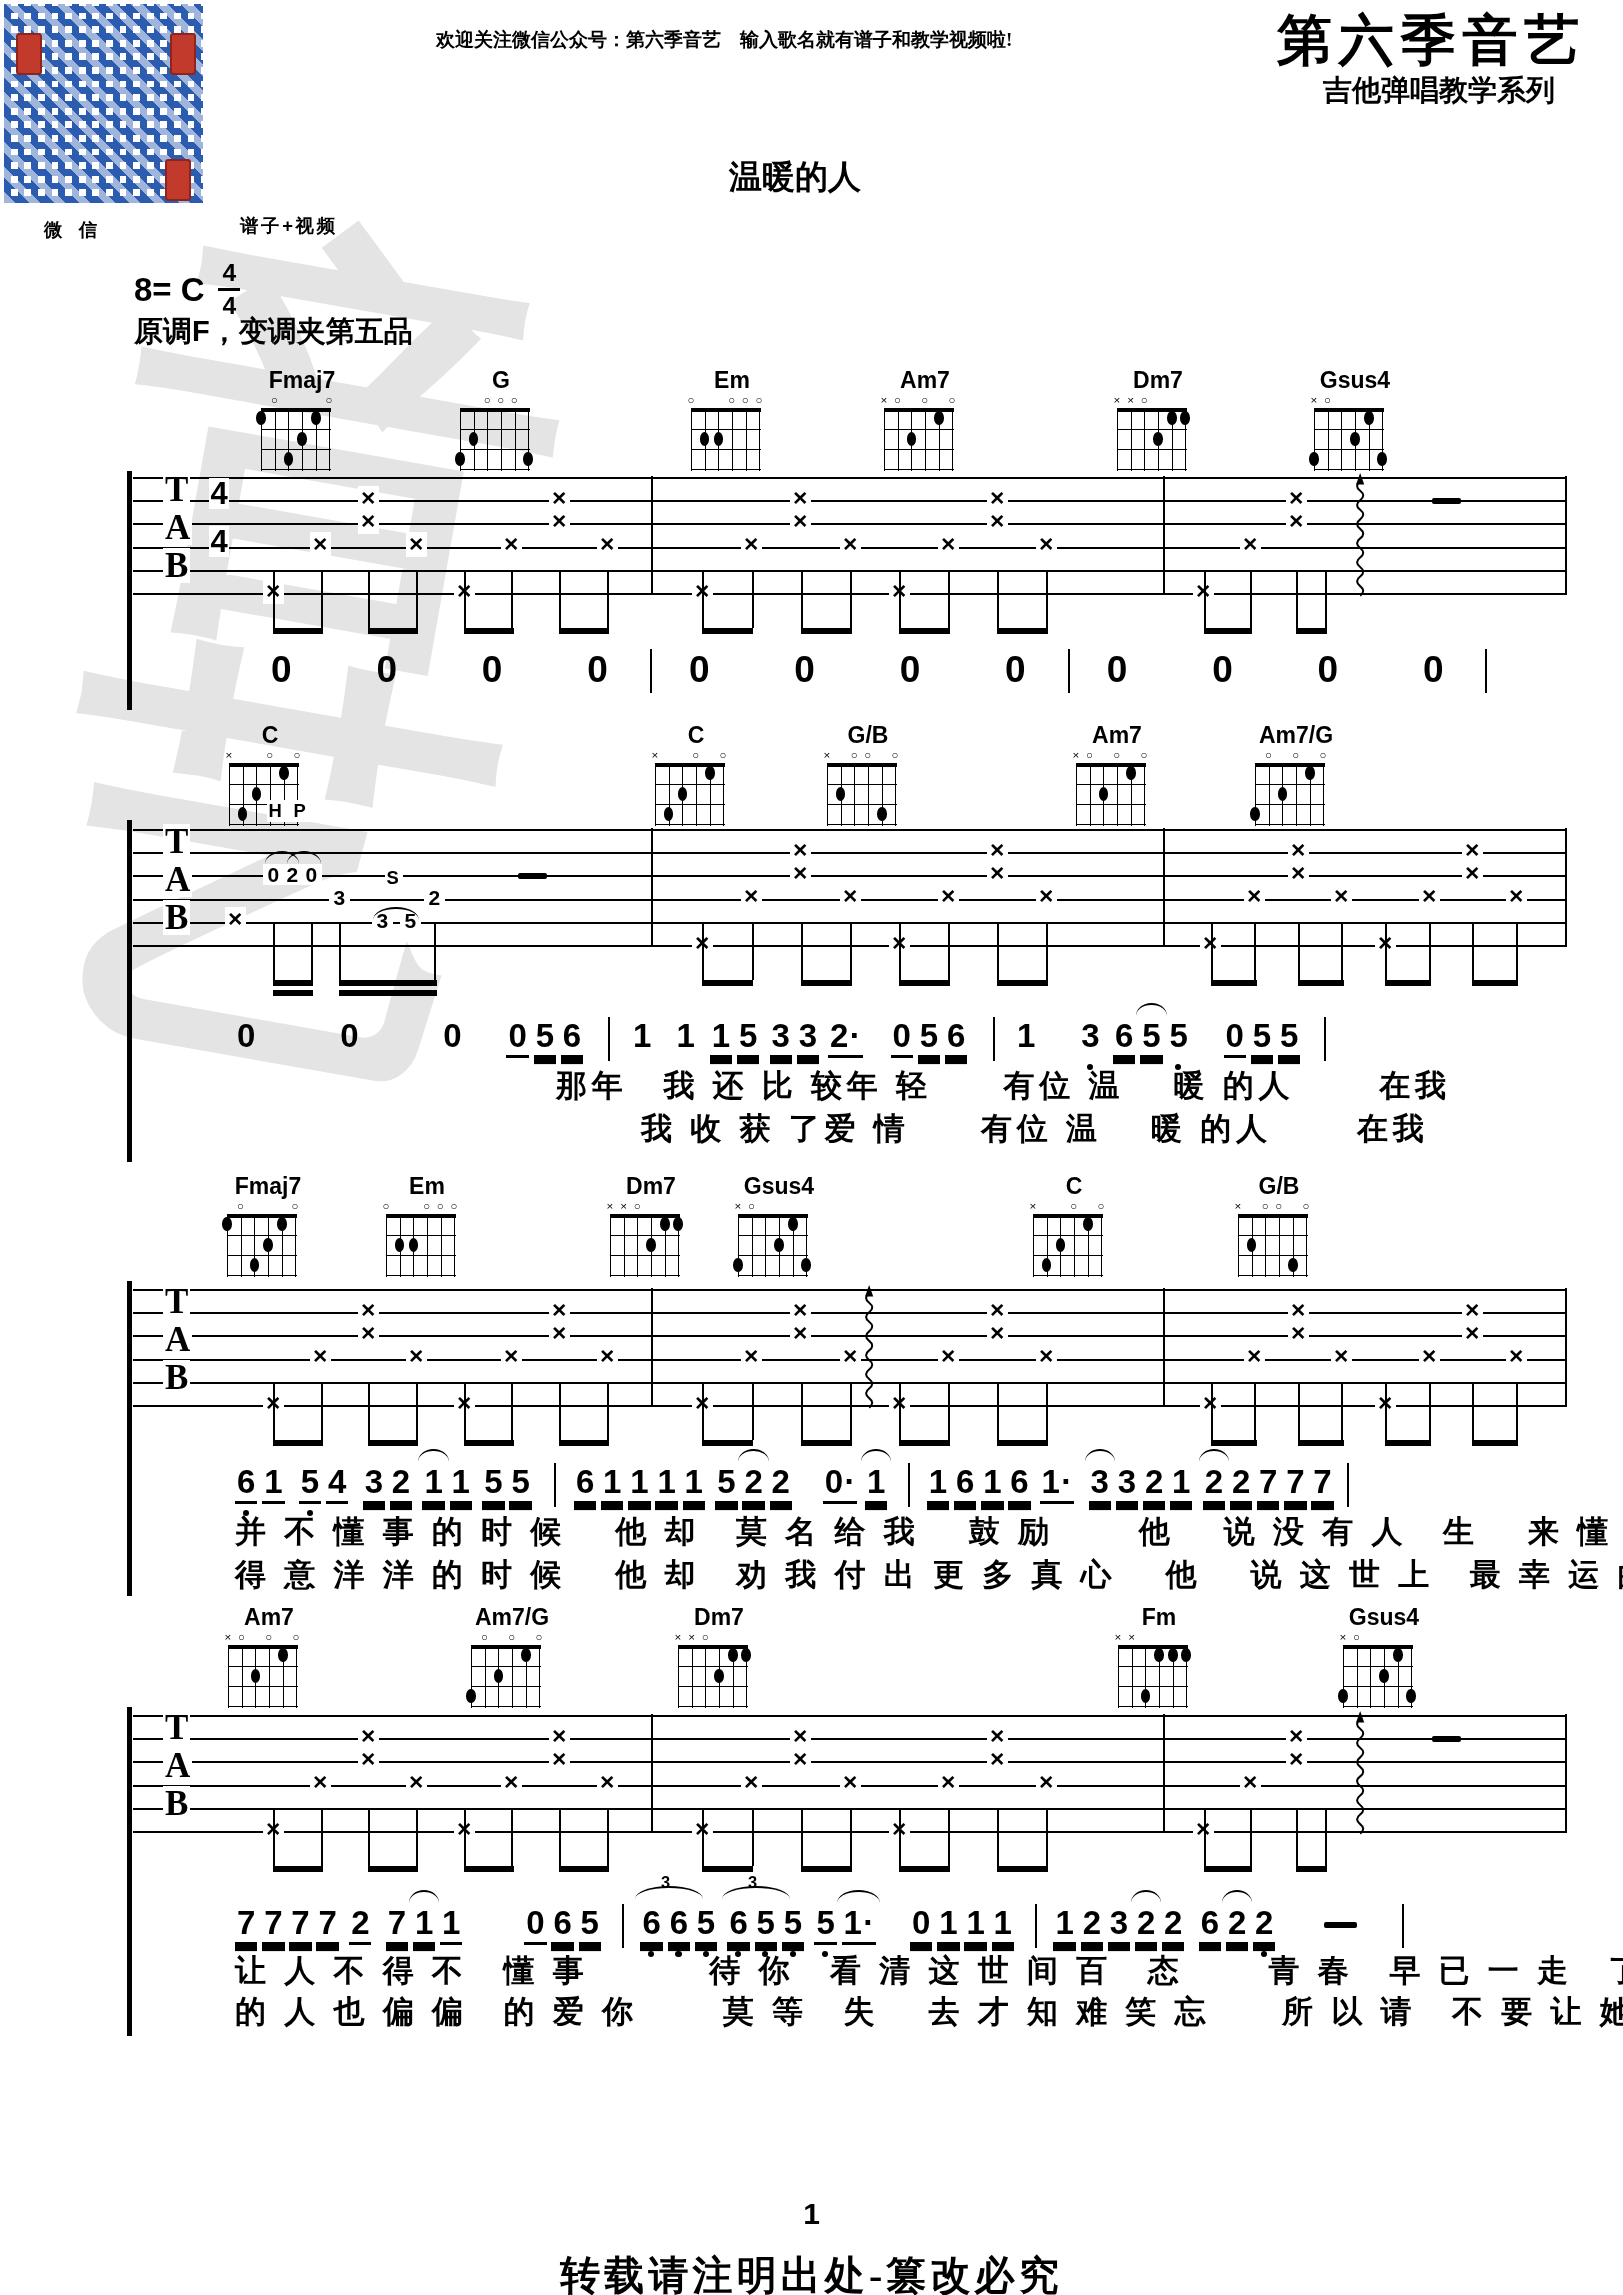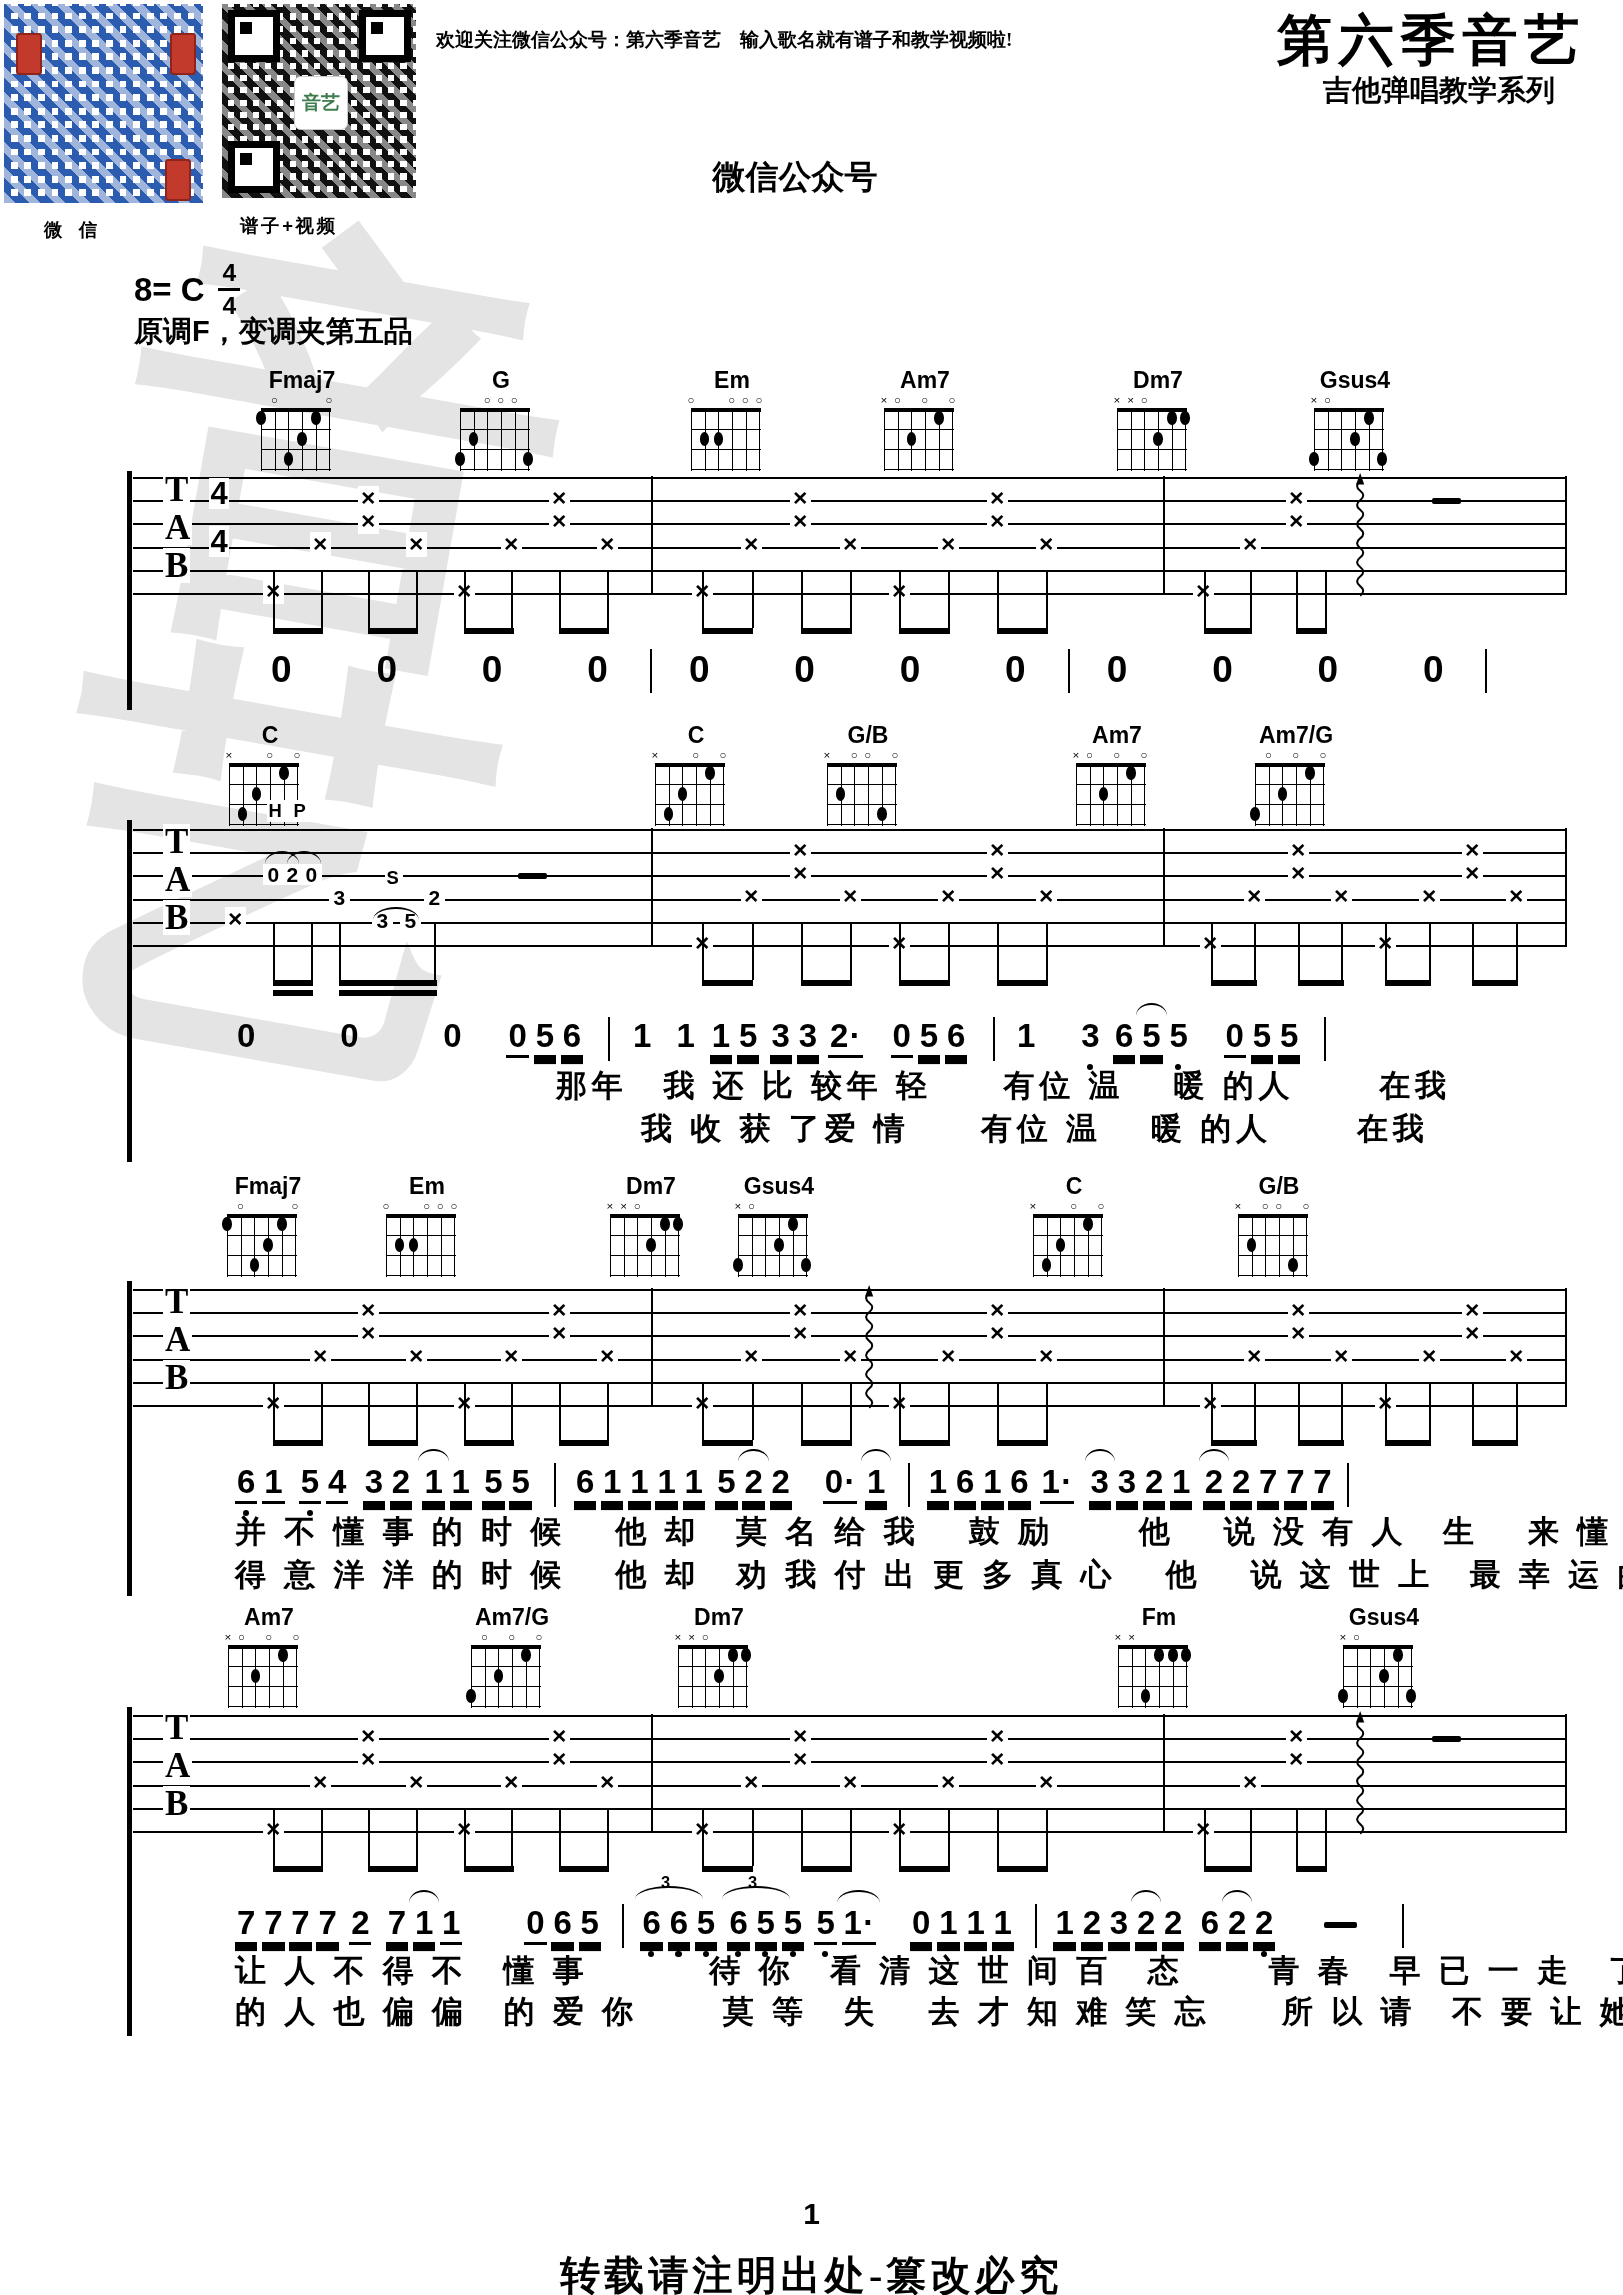--- a/index.html
+++ b/index.html
@@ -98,33 +98,25 @@
 <div class="page">
   <div class="wm" id="wm">音
 艺</div>
   <div class="layer">
 
     <div class="qr qr-blue">
       <div class="redsq" style="left:12.3px;top:29px"></div>
       <div class="redsq" style="left:166px;top:29px"></div>
       <div class="redsq" style="left:161px;top:155px"></div>
     </div>
-    <div class="qr qr-black">
-      <div class="finder" style="left:5.5px;top:5.5px"></div>
-      <div class="finder" style="right:5.5px;top:5.5px"></div>
-      <div class="finder" style="left:5.5px;bottom:5.5px"></div>
-      <div class="qrlogo">
-          <span>音艺</span>
-        </div>
-    </div>
     <div class="qrlabel" style="left:44px;top:217px">微信</div>
     <div class="qrlabel" style="left:240px;top:213px;letter-spacing:2.7px">谱子+视频</div>
 
     <div class="notice">欢迎关注微信公众号：第六季音艺　输入歌名就有谱子和教学视频啦!</div>
-    <div class="episode">微信公众号</div>
+    <div class="episode">温暖的人</div>
     <div class="series">第六季音艺</div>
     <div class="series-sub">吉他弹唱教学系列</div>
 
     <div class="keysig">
       <span>8= C</span>
       <span class="frac">
         <span>4</span>
         <span class="fbar"></span>
         <span>4</span>
       </span>

